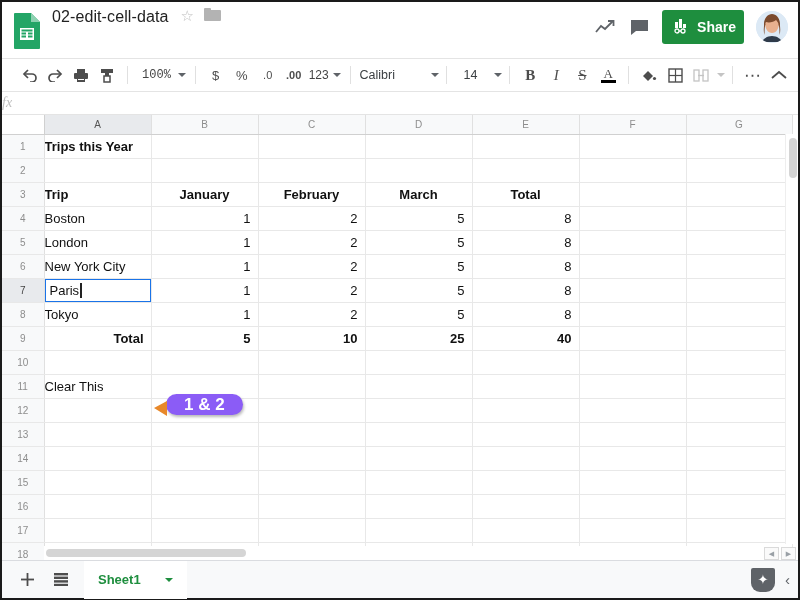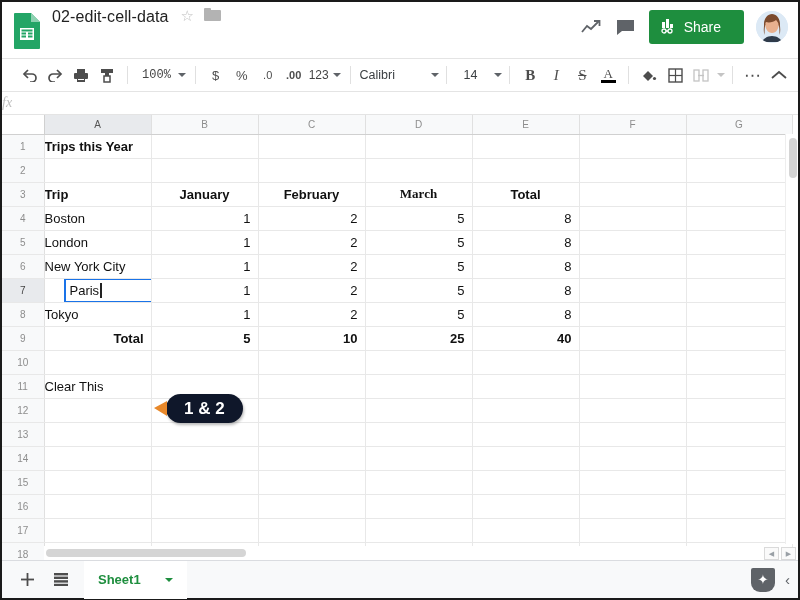--- a/index.html
+++ b/index.html
@@ -27,21 +27,21 @@
   .folder-icon::before { content:""; position:absolute; left:0; top:2px; width:17px; height:11px; background:#b3b3b3; border-radius:1px; }
   .folder-icon::after { content:""; position:absolute; left:0; top:0px; width:7px; height:3px; background:#b3b3b3; border-radius:1px 1px 0 0; }
   .menurow { display: flex; align-items: center; height: 22px; margin-top: 3px; }
   .menu-item { font-size: 12.5px; color: #444; padding: 2px 7px; border-radius: 2px; white-space: nowrap; }
   .menu-item:first-child { padding-left: 0; }
   .header-actions { position: absolute; right: 10px; top: 8px; display: flex; align-items: center; gap: 0; }
   .hicon { width: 34px; height: 32px; display: flex; align-items: center; justify-content: center; color: #5f6368; }
   .share-btn {
     margin-left: 6px; height: 34px; background: #1e8e3e; color: #fff;
     border-radius: 3px; display: flex; align-items: center; gap: 7px;
-    padding: 0 23px 0 12px; font-size: 14px; font-weight: normal;
+    padding: 0 8px 0 12px; font-size: 14px; font-weight: bold;
   }
   .avatar { margin-left: 12px; width: 32px; height: 32px; border-radius: 50%; overflow: hidden; background: #dce9f5; flex:0 0 auto; }
 
   
   .toolbar {
     height: 33px; display: flex; align-items: center; padding: 0 6px 0 14px;
     border-top: 1px solid #e4e4e4; flex: 0 0 auto; position: relative;
   }
   .tb { height: 26px; min-width: 26px; display: flex; align-items: center; justify-content: center; color: #4d4d4d; font-size: 13px; padding: 0 3px; }
   .tbsep { width: 1px; height: 18px; background: #e0e0e0; margin: 0 7px; }
@@ -89,28 +89,28 @@
     height: 24px; border-right: 1px solid #e8e8e8; border-bottom: 1px solid #e8e8e8;
     font-size: 13px; color: #111; vertical-align: middle; padding: 0 4px;
     white-space: nowrap; overflow: hidden;
   }
   .cell.num { text-align: right; padding-right: 7px; }
   .cell.b { font-weight: bold; }
   .cell.editing { position: relative; }
   .editbox {
     position: absolute; left: -1px; top: -1px; width: calc(100% + 2px); height: calc(100% + 2px);
     border: 2px solid #1a73e8; background: #fff; display: flex; align-items: center;
-    padding: 0 4px; font-size: 13px; color: #111; z-index: 5; margin-left: 20px;
+    padding: 0 4px; font-size: 13px; color: #111; z-index: 5;
   }
   .caretline { display: inline-block; width: 1.5px; height: 15px; background: #222; margin-left: 1px; }
 
   
   .callout {
-    position: absolute; left: 164px; top: 279px; height: 29px;
-    background: #0f172a; color: #fff; border-radius: 15px;
+    position: absolute; left: 164px; top: 279px; height: 21px;
+    background: #8b5cf6; color: #fff; border-radius: 15px;
     display: flex; align-items: center; justify-content: center;
     padding: 0 18px; font-size: 17px; font-weight: bold; z-index: 30;
     box-shadow: 1px 2px 3px rgba(0,0,0,.28);
   }
   .callout::before {
     content: ""; position: absolute; left: -12px; top: 7px;
     border-top: 7px solid transparent; border-bottom: 8px solid transparent;
     border-right: 13px solid #e8882a;
   }
 
@@ -361,21 +361,21 @@
             <td class="cell"></td>
             <td class="cell"></td>
             <td class="cell"></td>
             <td class="cell"></td>
           </tr>
           <tr>
             <th class="rowhead">3</th>
             <td class="cell b">Trip</td>
             <td class="cell b" style="text-align: center;">January</td>
             <td class="cell b" style="text-align: center;">February</td>
-            <td class="cell b" style="text-align: center; font-family: Liberation Serif, serif;">March</td>
+            <td class="cell b" style="text-align: center;">March</td>
             <td class="cell b" style="text-align: center;">Total</td>
             <td class="cell"></td>
             <td class="cell"></td>
           </tr>
           <tr>
             <th class="rowhead">4</th>
             <td class="cell">Boston</td>
             <td class="cell num">1</td>
             <td class="cell num">2</td>
             <td class="cell num">5</td>

